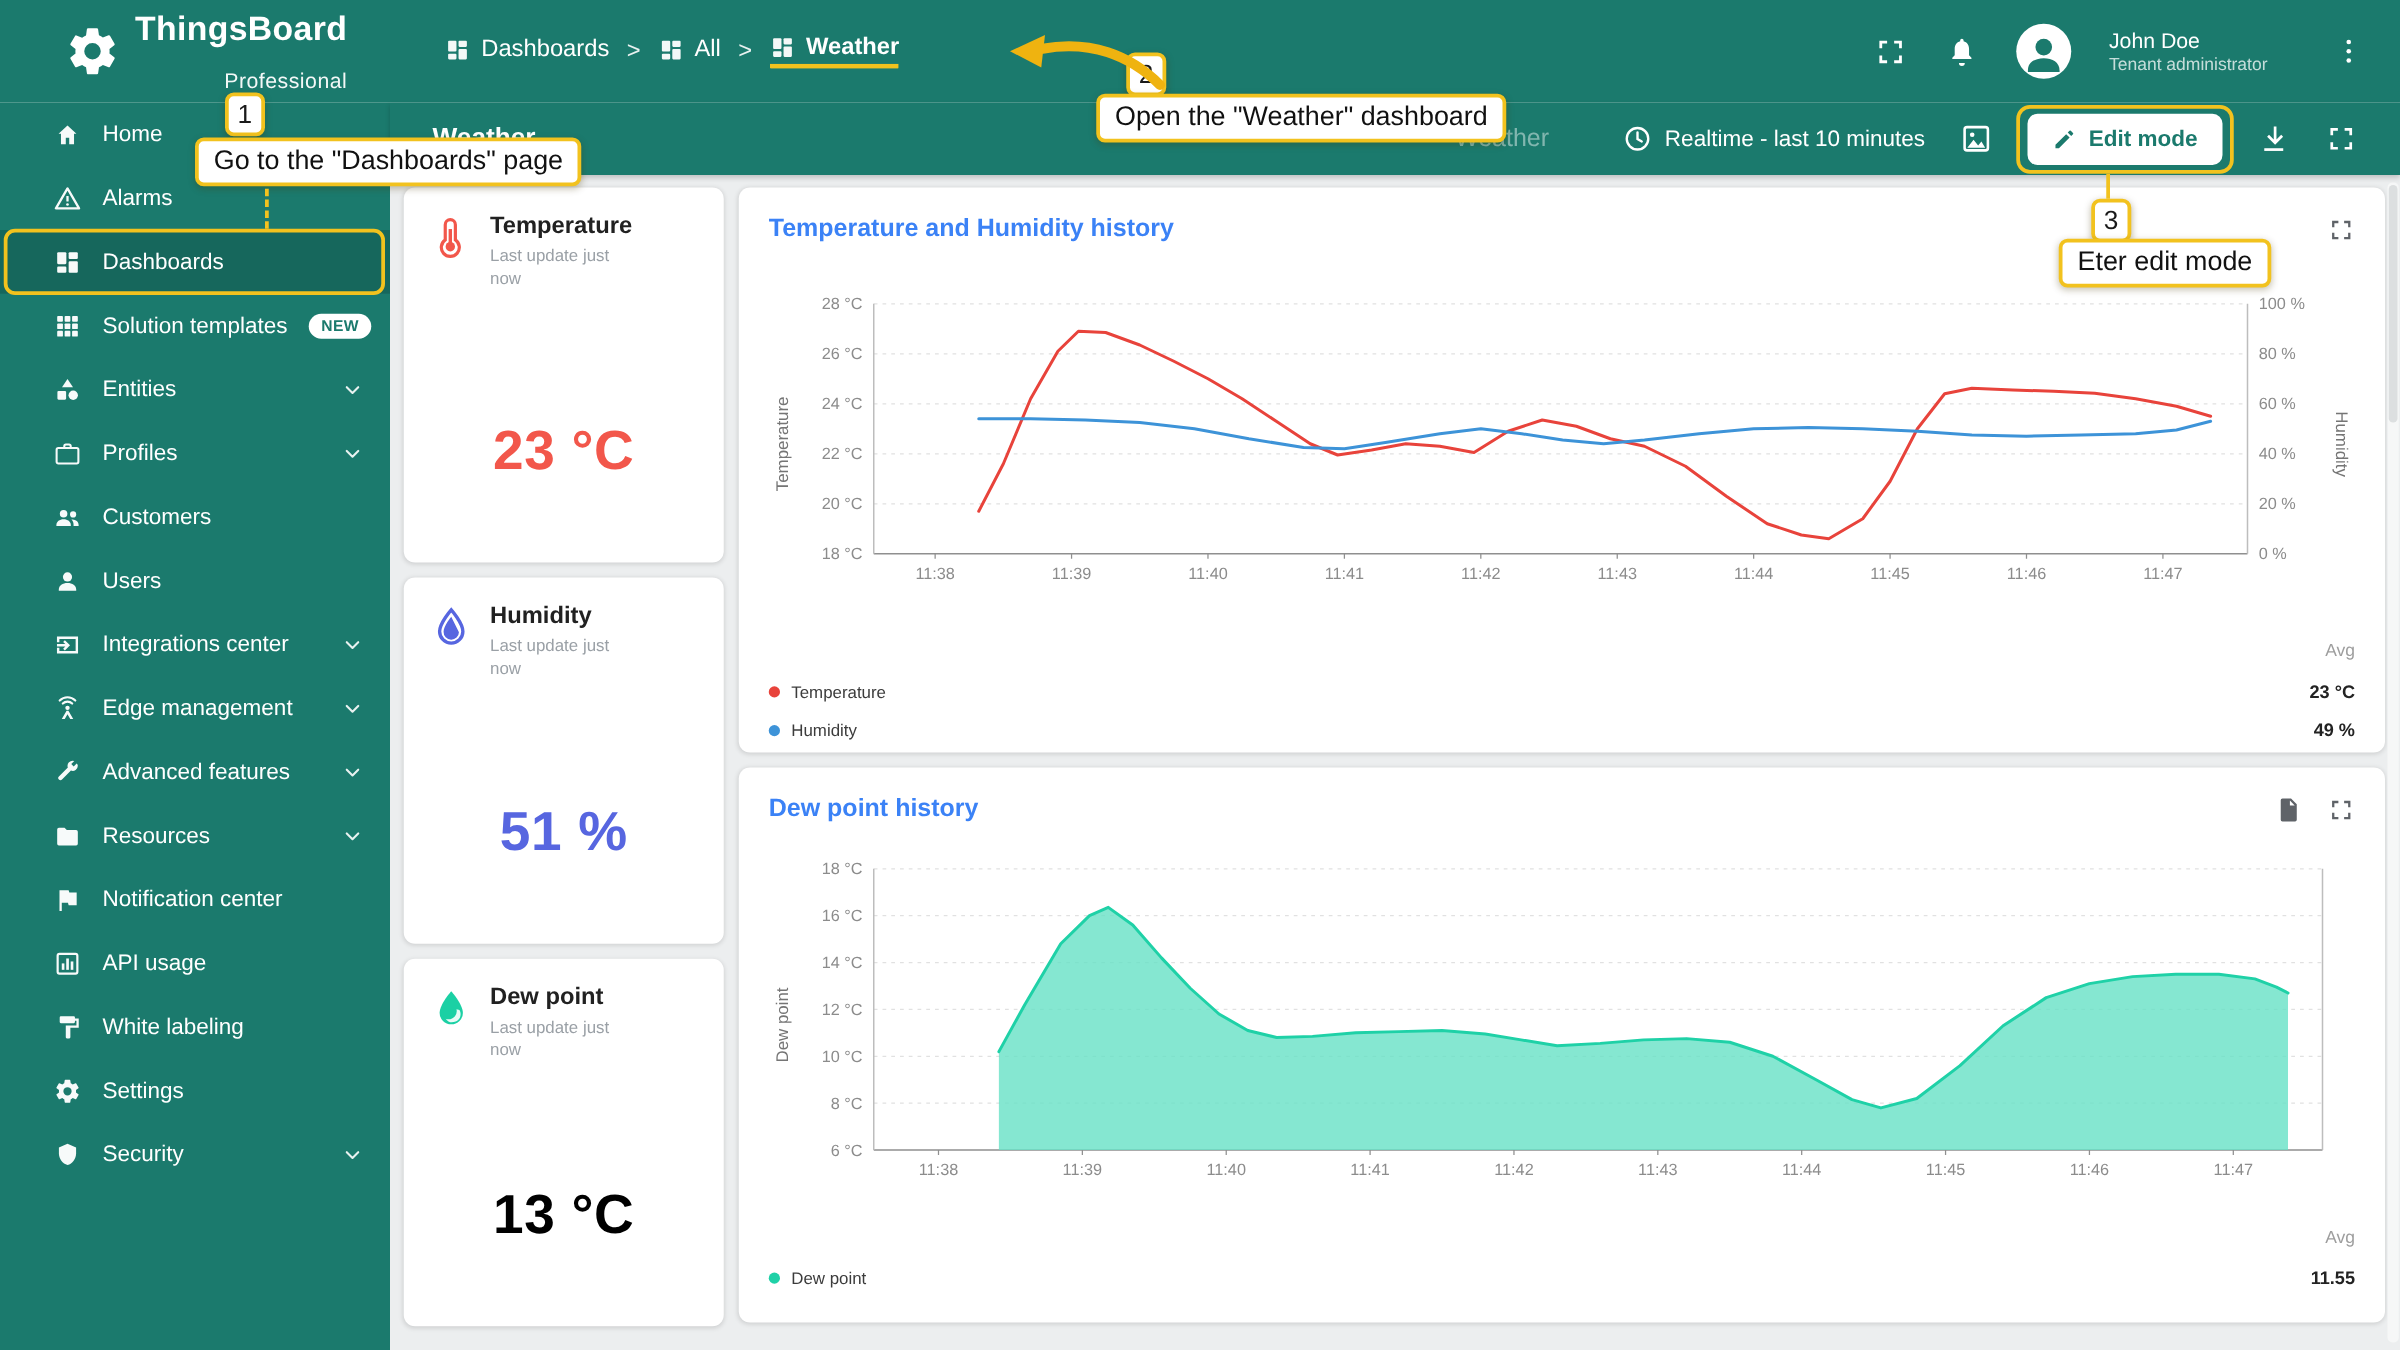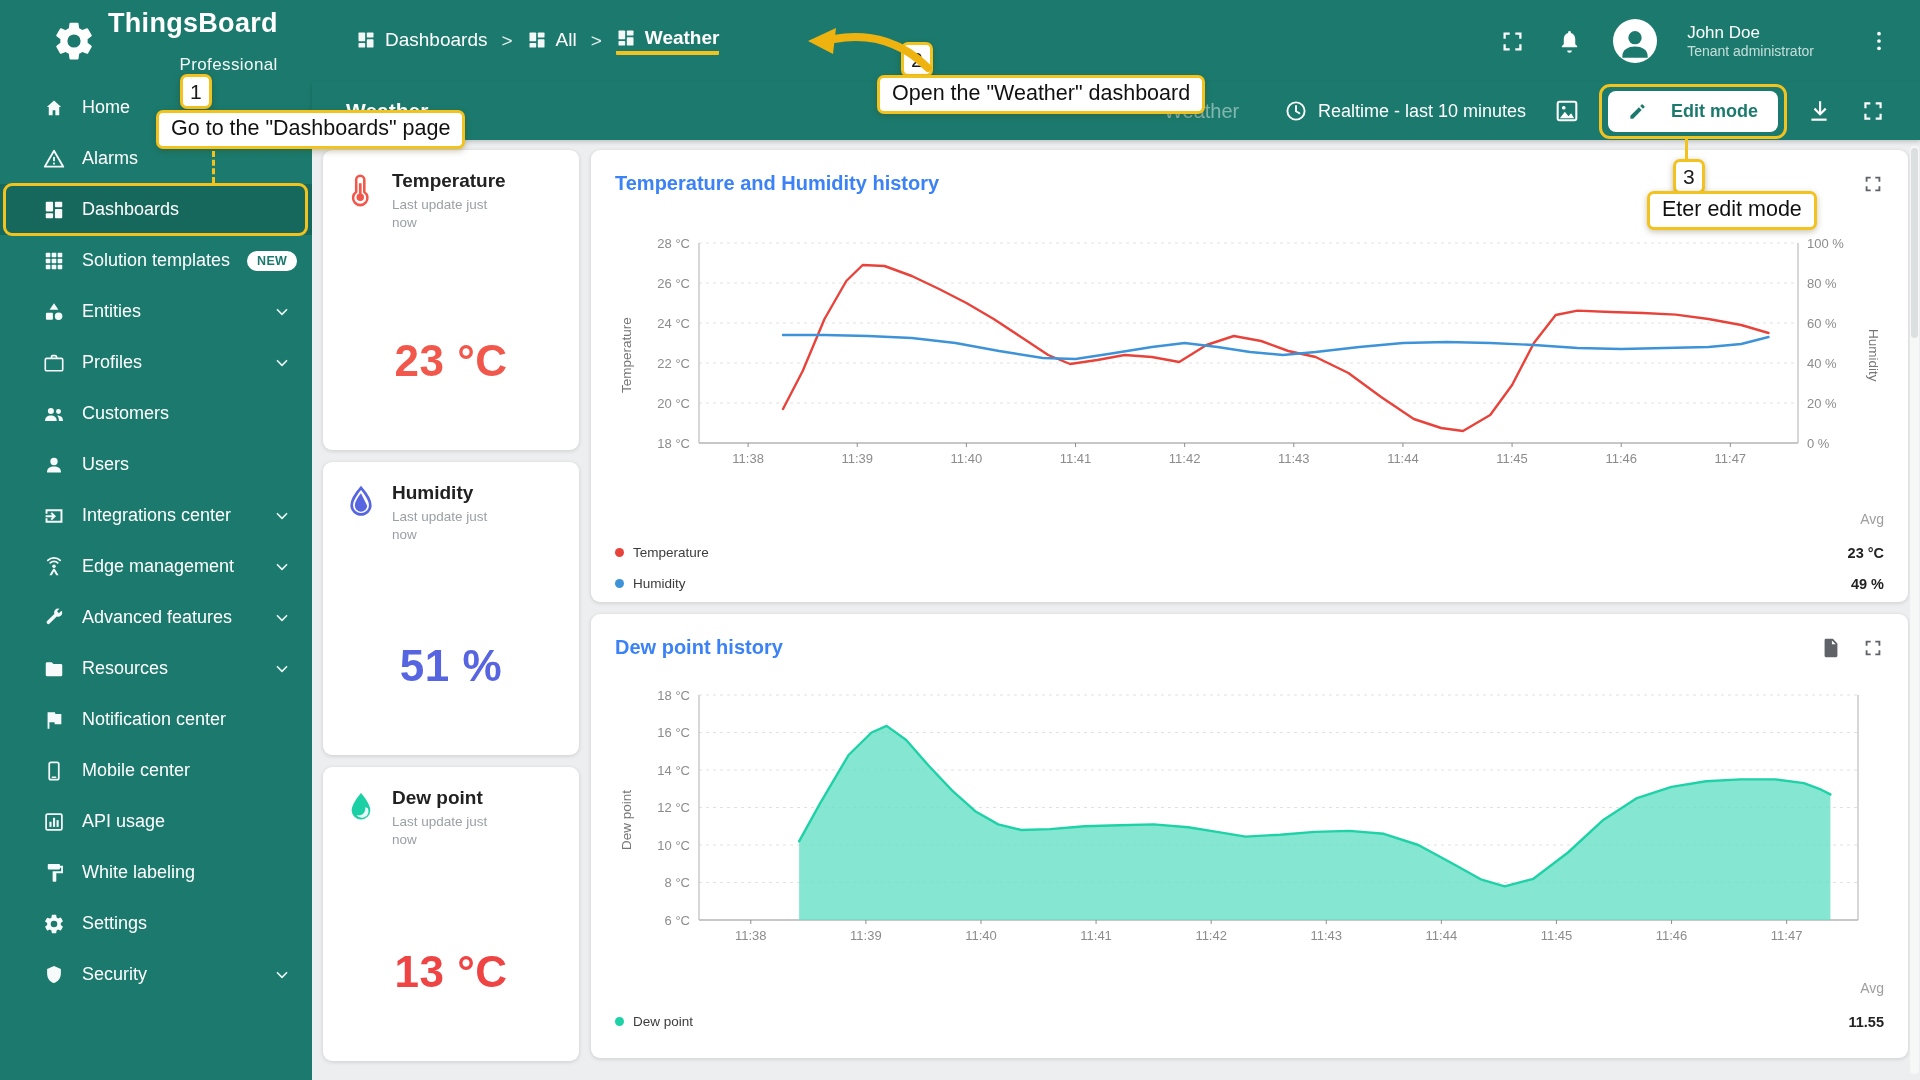--- a/index.html
+++ b/index.html
@@ -46,21 +46,21 @@
   .side-item.annotated::after{content:"";position:absolute;top:-1px;bottom:-1px;left:3px;right:4px;border:3px solid var(--ann);border-radius:9px;pointer-events:none}
 
   .main{flex:1;display:flex;flex-direction:column;min-width:0}
   .dash-toolbar{height:58px;background:var(--teal);color:#fff;display:flex;align-items:center;padding:0 34px;position:relative;box-shadow:0 2px 4px rgba(0,0,0,.18);z-index:5}
   .dash-title{font-size:21px;font-weight:600}
   .ghost-title{position:absolute;left:852px;top:50%;transform:translateY(-50%);font-size:20px;font-weight:500;color:rgba(255,255,255,.45)}
   .toolbar-right{margin-left:auto;display:flex;align-items:center;gap:28px}
   .realtime{display:flex;align-items:center;gap:10px;font-size:18px;font-weight:500;cursor:pointer}
   .realtime .t-ic{font-size:24px}
   .ticon{font-size:26px;color:#fff;cursor:pointer}
-  .edit-btn{position:relative;display:flex;align-items:center;gap:24px;background:#fff;color:var(--teal);border:none;border-radius:8px;height:41px;padding:0 20px;font-size:18px;font-weight:700;font-family:inherit;cursor:pointer}
+  .edit-btn{position:relative;display:flex;align-items:center;gap:10px;background:#fff;color:var(--teal);border:none;border-radius:8px;height:41px;padding:0 20px;font-size:18px;font-weight:700;font-family:inherit;cursor:pointer}
   .edit-btn .e-ic{font-size:19px}
   .edit-btn.annotated::after{content:"";position:absolute;inset:-7px -9px;border:3px solid var(--ann);border-radius:11px;pointer-events:none}
 
   
   .canvas{flex:1;background:var(--canvas);padding:10px 12px 10px 11px;display:flex;gap:12px;position:relative}
   .card{background:#fff;border-radius:9px;box-shadow:0 1px 4px rgba(0,0,0,.14)}
   .widget-col{width:256px;flex:0 0 auto;display:flex;flex-direction:column;gap:12px}
   .widget-card{padding:20px 20px 0 20px;display:flex;flex-direction:column}
   .widget-card.h1{height:300px}.widget-card.h2{height:293px}.widget-card.h3{height:294px}
   .w-head{display:flex;gap:13px;align-items:flex-start}
@@ -339,29 +339,20 @@
           </svg>
         </span>
       </div>
       <div class="side-item">
         <span class="s-icon">
           <svg class="icon" viewBox="0 0 24 24" aria-hidden="true">
             <path d="M13.6 5.5 13 3.5H5v18h2v-7h5.4l.6 2h7v-11z"></path>
           </svg>
         </span>
         <span class="s-label">Notification center</span>
-      </div>
-      <div class="side-item">
-        <span class="s-icon">
-          <svg class="icon" viewBox="0 0 24 24" aria-hidden="true">
-            <rect x="6.8" y="2.5" width="10.4" height="19" rx="1.9" fill="none" stroke="currentColor" stroke-width="1.9"></rect>
-            <path d="M10.2 18.8h3.6" stroke="currentColor" stroke-width="1.6" stroke-linecap="round"></path>
-          </svg>
-        </span>
-        <span class="s-label">Mobile center</span>
       </div>
       <div class="side-item">
         <span class="s-icon">
           <svg class="icon" viewBox="0 0 24 24" aria-hidden="true">
             <rect x="3.4" y="3.4" width="17.2" height="17.2" rx="1.6" fill="none" stroke="currentColor" stroke-width="1.9"></rect>
             <rect x="7" y="11.7" width="2.3" height="5.6"></rect>
             <rect x="10.9" y="7.4" width="2.3" height="9.9"></rect>
             <rect x="14.8" y="10" width="2.3" height="7.3"></rect>
           </svg>
         </span>
@@ -481,21 +472,21 @@
                 <svg class="icon" viewBox="0 0 24 24" aria-hidden="true">
                   <path d="M12 2.6S5.8 9.6 5.8 14.1a6.2 6.2 0 0 0 12.4 0C18.2 9.6 12 2.6 12 2.6z"></path>
                   <path d="M14.8 12.2a4.4 4.4 0 0 1-4.3 5.4 4.5 4.5 0 0 1-1.5-.3 4.4 4.4 0 0 0 8-2.5c0-.8-.2-1.6-.6-2.2z" fill="#fff" opacity=".9"></path>
                 </svg>
               </span>
             <div>
               <div class="w-title">Dew point</div>
               <div class="w-sub">Last update just now</div>
             </div>
           </div>
-          <div class="w-value" style="color: #ef4444;">13 °C</div>
+          <div class="w-value" style="color: #000000;">13 °C</div>
         </div>
       </div>
 
       <div class="chart-col">
         <div class="card chart-card c1">
           <div class="c-head">
             <div class="c-title">Temperature and Humidity history</div>
             <div class="c-actions">
               <span class="c-ic">
                   <svg class="icon" viewBox="0 0 24 24" aria-hidden="true">

